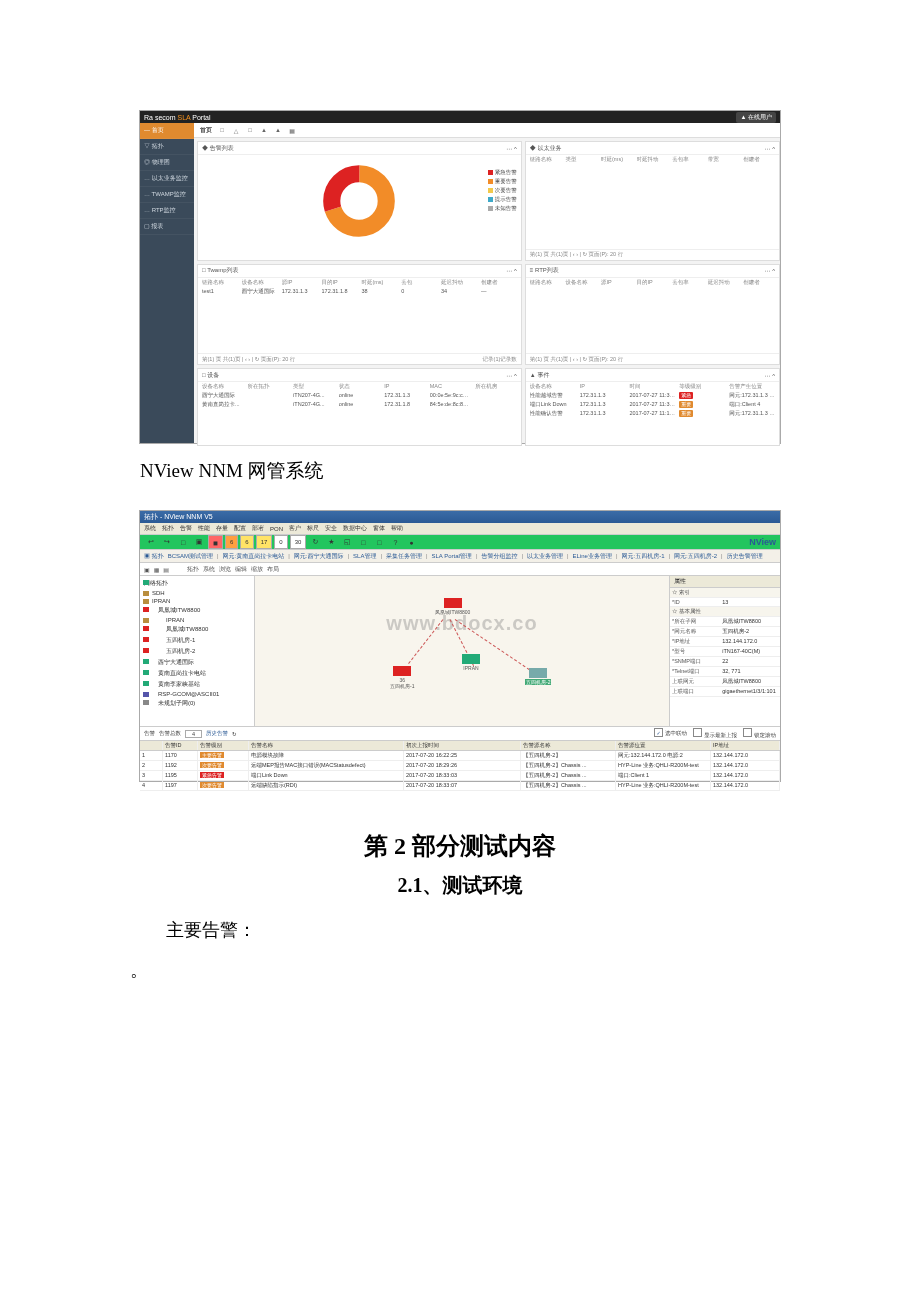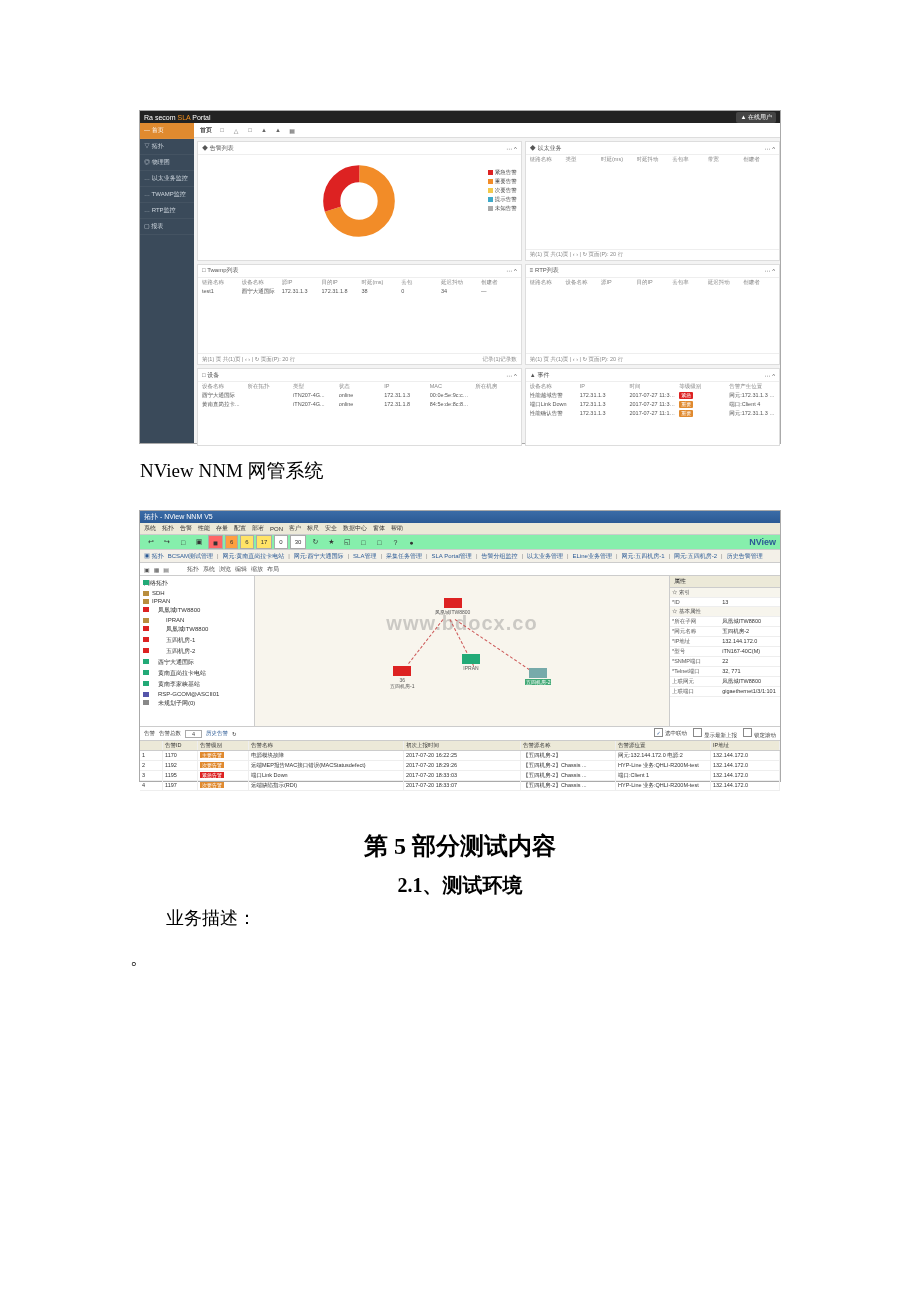--- a/index.html
+++ b/index.html
@@ -173,21 +173,21 @@
     height: 11px;
     display:flex;
     align-items:center;
     gap:6px;
     padding:0 4px;
     font-size:6px;
     color:#333;
     border-bottom:1px solid #ccc;
   }
   .nview .toolbar {
-    background:#86efac;
+    background:#22c55e;
     height:14px;
     display:flex;
     align-items:center;
     gap:2px;
     padding:0 4px;
     border-bottom:1px solid #ccc;
   }
   .tbtn { width:12px; height:12px; display:flex; align-items:center; justify-content:center; font-size:7px; border:1px solid transparent; }
   .chip { height:12px; padding:0 4px; display:flex; align-items:center; font-size:6px; border:1px solid #aaa; }
   .chip.red { background:#ff6666; }
@@ -261,21 +261,21 @@
     font-family: "Times New Roman", serif;
     font-size: 24px;
     font-weight: bold;
     margin: 48px 0 8px 0;
   }
   .doc-h2 {
     text-align:center;
     font-family: "Times New Roman", serif;
     font-size: 20px;
     font-weight: bold;
-    margin: 10px 0 6px 0;
+    margin: 10px 0 18px 0;
   }
   .doc-p {
     width: 660px;
     margin: 0 auto 10px auto;
     font-family: "SimSun", "Times New Roman", serif;
     font-size: 18px;
     line-height: 26px;
     text-align: justify;
   }
   .doc-p.indent { text-indent: 2em; }
@@ -739,18 +739,18 @@
         <div class="c c-level"><span class="lvl major">次要告警</span></div>
         <div class="c c-name">远端缺陷指示(RDI)</div>
         <div class="c c-time">2017-07-20 18:33:07</div>
         <div class="c c-src">【五四机房-2】Chassis ...</div>
         <div class="c c-src">HYP-Line 业务:QHLI-R200M-test</div>
         <div class="c c-ip">132.144.172.0</div>
       </div>
     </div>
   </div>
 
-  <div class="doc-h1">第 5 部分测试内容</div>
+  <div class="doc-h1">第 2 部分测试内容</div>
   <div class="doc-h2">2.1、测试环境</div>
-  <div class="doc-p indent">业务描述：</div>
+  <div class="doc-p indent">主要告警：</div>
   <div class="doc-p noindent">。</div>
 
 </div>
 
 </body></html>

